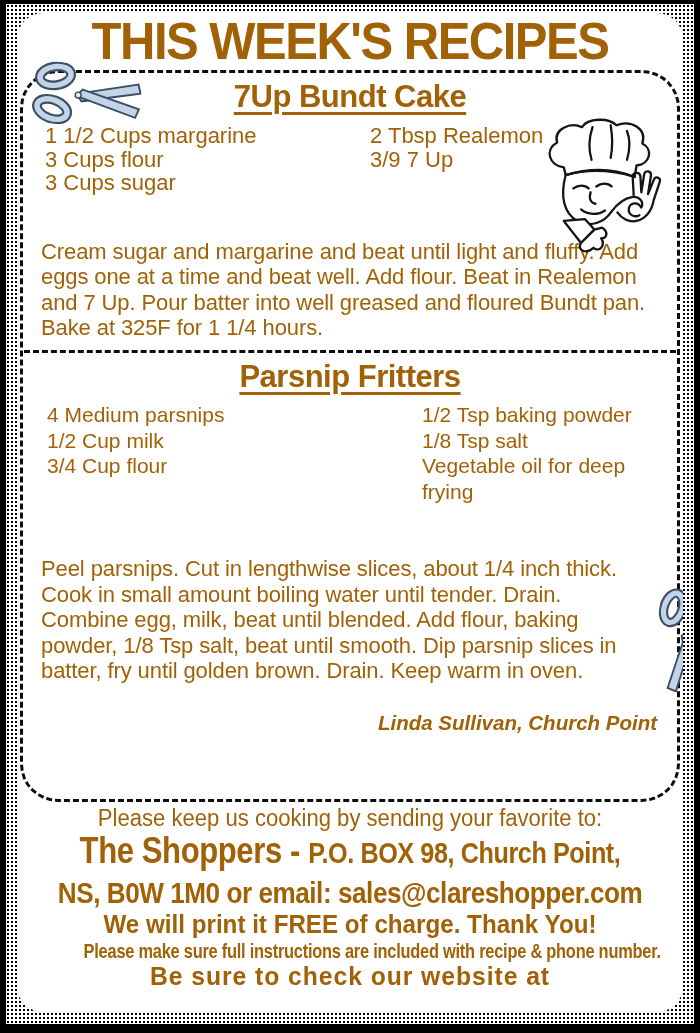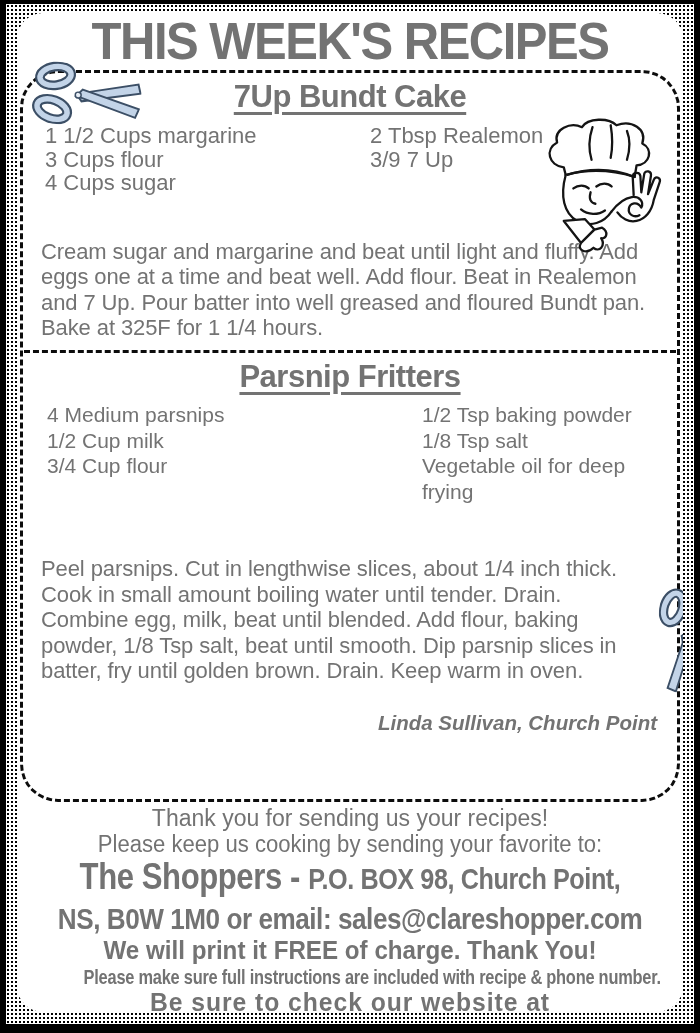--- a/index.html
+++ b/index.html
@@ -1,17 +1,17 @@
 <!DOCTYPE html>
 <html><head>
 <meta charset="utf-8">
 <style>
   html,body{margin:0;padding:0;background:#444;}
   .page{position:relative;width:700px;height:1033px;background:#000;overflow:hidden;
-        font-family:"Liberation Sans",sans-serif;color:#737373;}
+        font-family:"Liberation Sans",sans-serif;color:#a16207;}
   
   .dot-band{position:absolute;inset:4px 6px 9px 6px;background-color:#fff;
     background-image:radial-gradient(circle at 2px 2px,#000 1.15px,transparent 1.5px);
     background-size:4px 4px;}
   
   .sheet{position:absolute;inset:13px 17px 21px 17px;background:#fff;border-radius:26px;overflow:hidden;}
   .page-title{margin:0;text-align:center;font-size:49px;line-height:56px;font-weight:bold;
     letter-spacing:-1.5px;transform:scaleY(1.04);white-space:nowrap;}
   
   .coupon{position:absolute;left:3px;right:3px;top:57px;height:732px;border:3px dashed #0c0c0c;
@@ -101,21 +101,21 @@
         <path d="M78 98 C84 90 92 84 99 83 C107 82 112 88 109 94 C105 87 97 89 96 95 C95 101 101 105 107 102" fill="#fff"></path>
         <path d="M101 81 L100 62 C100 57 107 56 108 61 L109 78 M109 78 L112 59 C113 54 120 56 119 61 L116 80 M116 80 L122 65 C124 60 130 63 128 68 L122 86 C120 98 113 106 104 108 C96 110 88 105 84 99"></path>
       </svg>
 
       <h2 class="recipe-title">7Up Bundt Cake</h2>
 
       <div class="ing-row ing1">
         <div class="col1">
           <div>1 1/2 Cups margarine</div>
           <div>3 Cups flour</div>
-          <div>4 Cups sugar</div>
+          <div>3 Cups sugar</div>
         </div>
         <div class="col2">
           <div>2 Tbsp Realemon</div>
           <div>3/9 7 Up</div>
         </div>
       </div>
 
       <p class="instructions p1">Cream sugar and margarine and beat until light and fluffy. Add eggs one at a time and beat well. Add flour. Beat in Realemon and 7 Up. Pour batter into well greased and floured Bundt pan. Bake at 325F for 1 1/4 hours.</p>
 
       <div class="divider"></div>
@@ -133,21 +133,20 @@
           <div>1/8 Tsp salt</div>
           <div>Vegetable oil for deep frying</div>
         </div>
       </div>
 
       <p class="instructions p2">Peel parsnips. Cut in lengthwise slices, about 1/4 inch thick. Cook in small amount boiling water until tender. Drain. Combine egg, milk, beat until blended. Add flour, baking powder, 1/8 Tsp salt, beat until smooth. Dip parsnip slices in batter, fry until golden brown. Drain. Keep warm in oven.</p>
       <div class="attribution attr2">Linda Sullivan, Church Point</div>
     </div>
 
     <div class="footer">
-      <div class="f-line f1">Thank you for sending us your recipes!</div>
       <div class="f-line f2">Please keep us cooking by sending your favorite to:</div>
       <div class="f-line f3">
         <span class="pub-name">The Shoppers -</span><span class="pub-addr">P.O. BOX 98, Church Point,</span>
       </div>
       <div class="f-line f4">NS, B0W 1M0 or email: sales@clareshopper.com</div>
       <div class="f-line f5">We will print it FREE of charge. Thank You!</div>
       <div class="f-line f6">Please make sure full instructions are included with recipe &amp; phone number.</div>
       <div class="f-line f7">Be sure to check our website at</div>
 
     </div>

